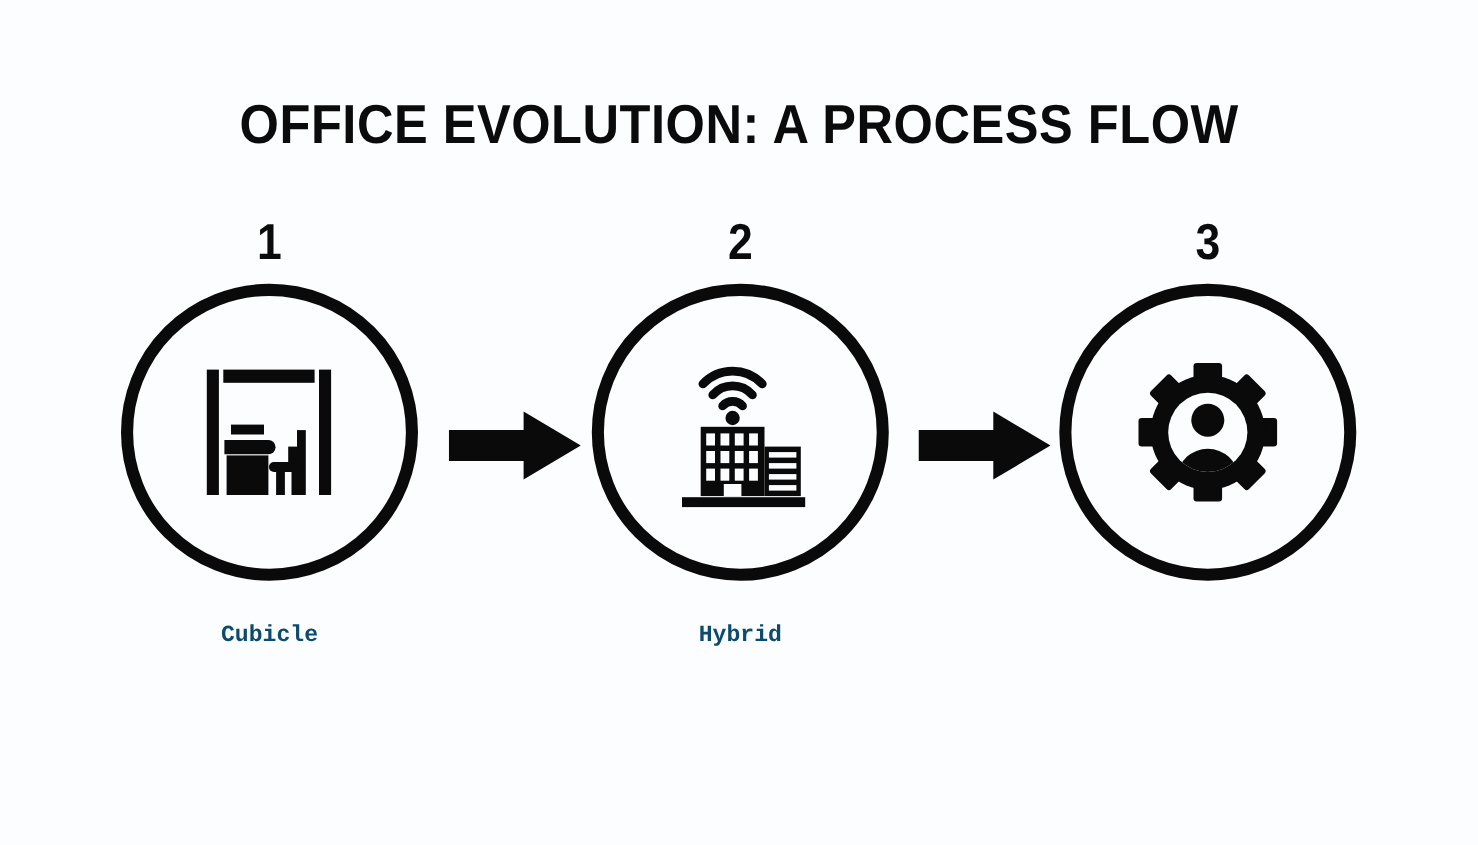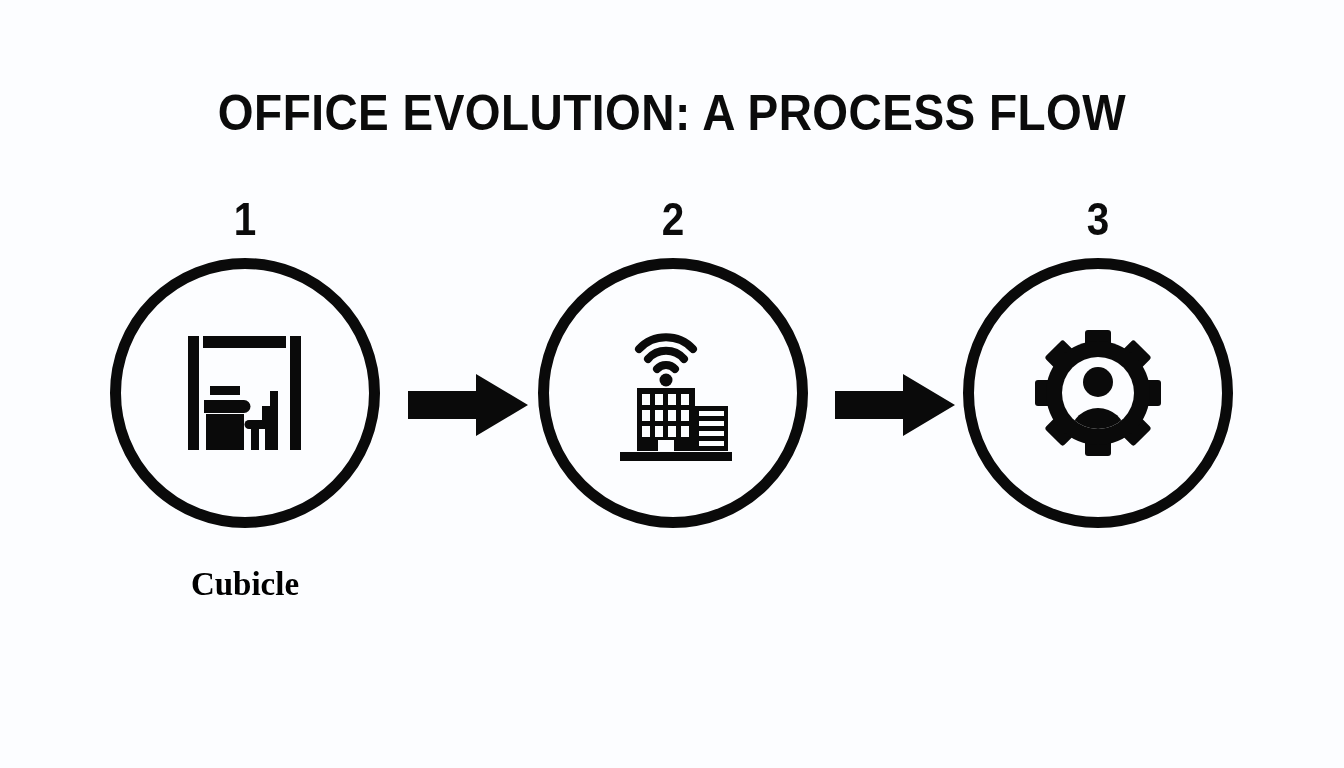--- a/index.html
+++ b/index.html
@@ -94,25 +94,25 @@
     height: 150px;
     display: block;
   }
 
   .step-label {
     position: absolute;
     top: 372px;
     left: -40px;
     width: 400px;
     text-align: center;
-    font-family: Liberation Serif, serif;
+    font-family: Liberation Mono, monospace;
     font-weight: bold;
-    font-size: 33px;
+    font-size: 21px;
     line-height: 1;
-    color: #000000;
+    color: #0c4a6e;
     white-space: nowrap;
   }
 
   
   .arrow {
     position: absolute;
     top: 176px;
     width: 120px;
     height: 66px;
   }
@@ -195,20 +195,21 @@
           <rect x="44" y="108" width="8" height="11" fill="#fcfdff"></rect>
           <rect x="57" y="108" width="8" height="11" fill="#fcfdff"></rect>
           <rect x="70" y="108" width="8" height="11" fill="#fcfdff"></rect>
           <rect x="83" y="108" width="8" height="11" fill="#fcfdff"></rect>
 
           <rect x="60" y="122" width="16" height="11" fill="#fcfdff"></rect>
 
           <rect x="22" y="134" width="112" height="9" fill="#0a0a0a"></rect>
         </svg>
       </div>
+      <div class="step-label">Hybrid</div>
     </div>
 
     <div class="arrow arrow-2">
       <svg viewBox="0 0 120 66">
         <path d="M0 19 H68 V2 L120 33 L68 64 V47 H0 Z" fill="#0a0a0a"></path>
       </svg>
     </div>
 
     <div class="step step-3">
       <div class="step-number">3</div>

